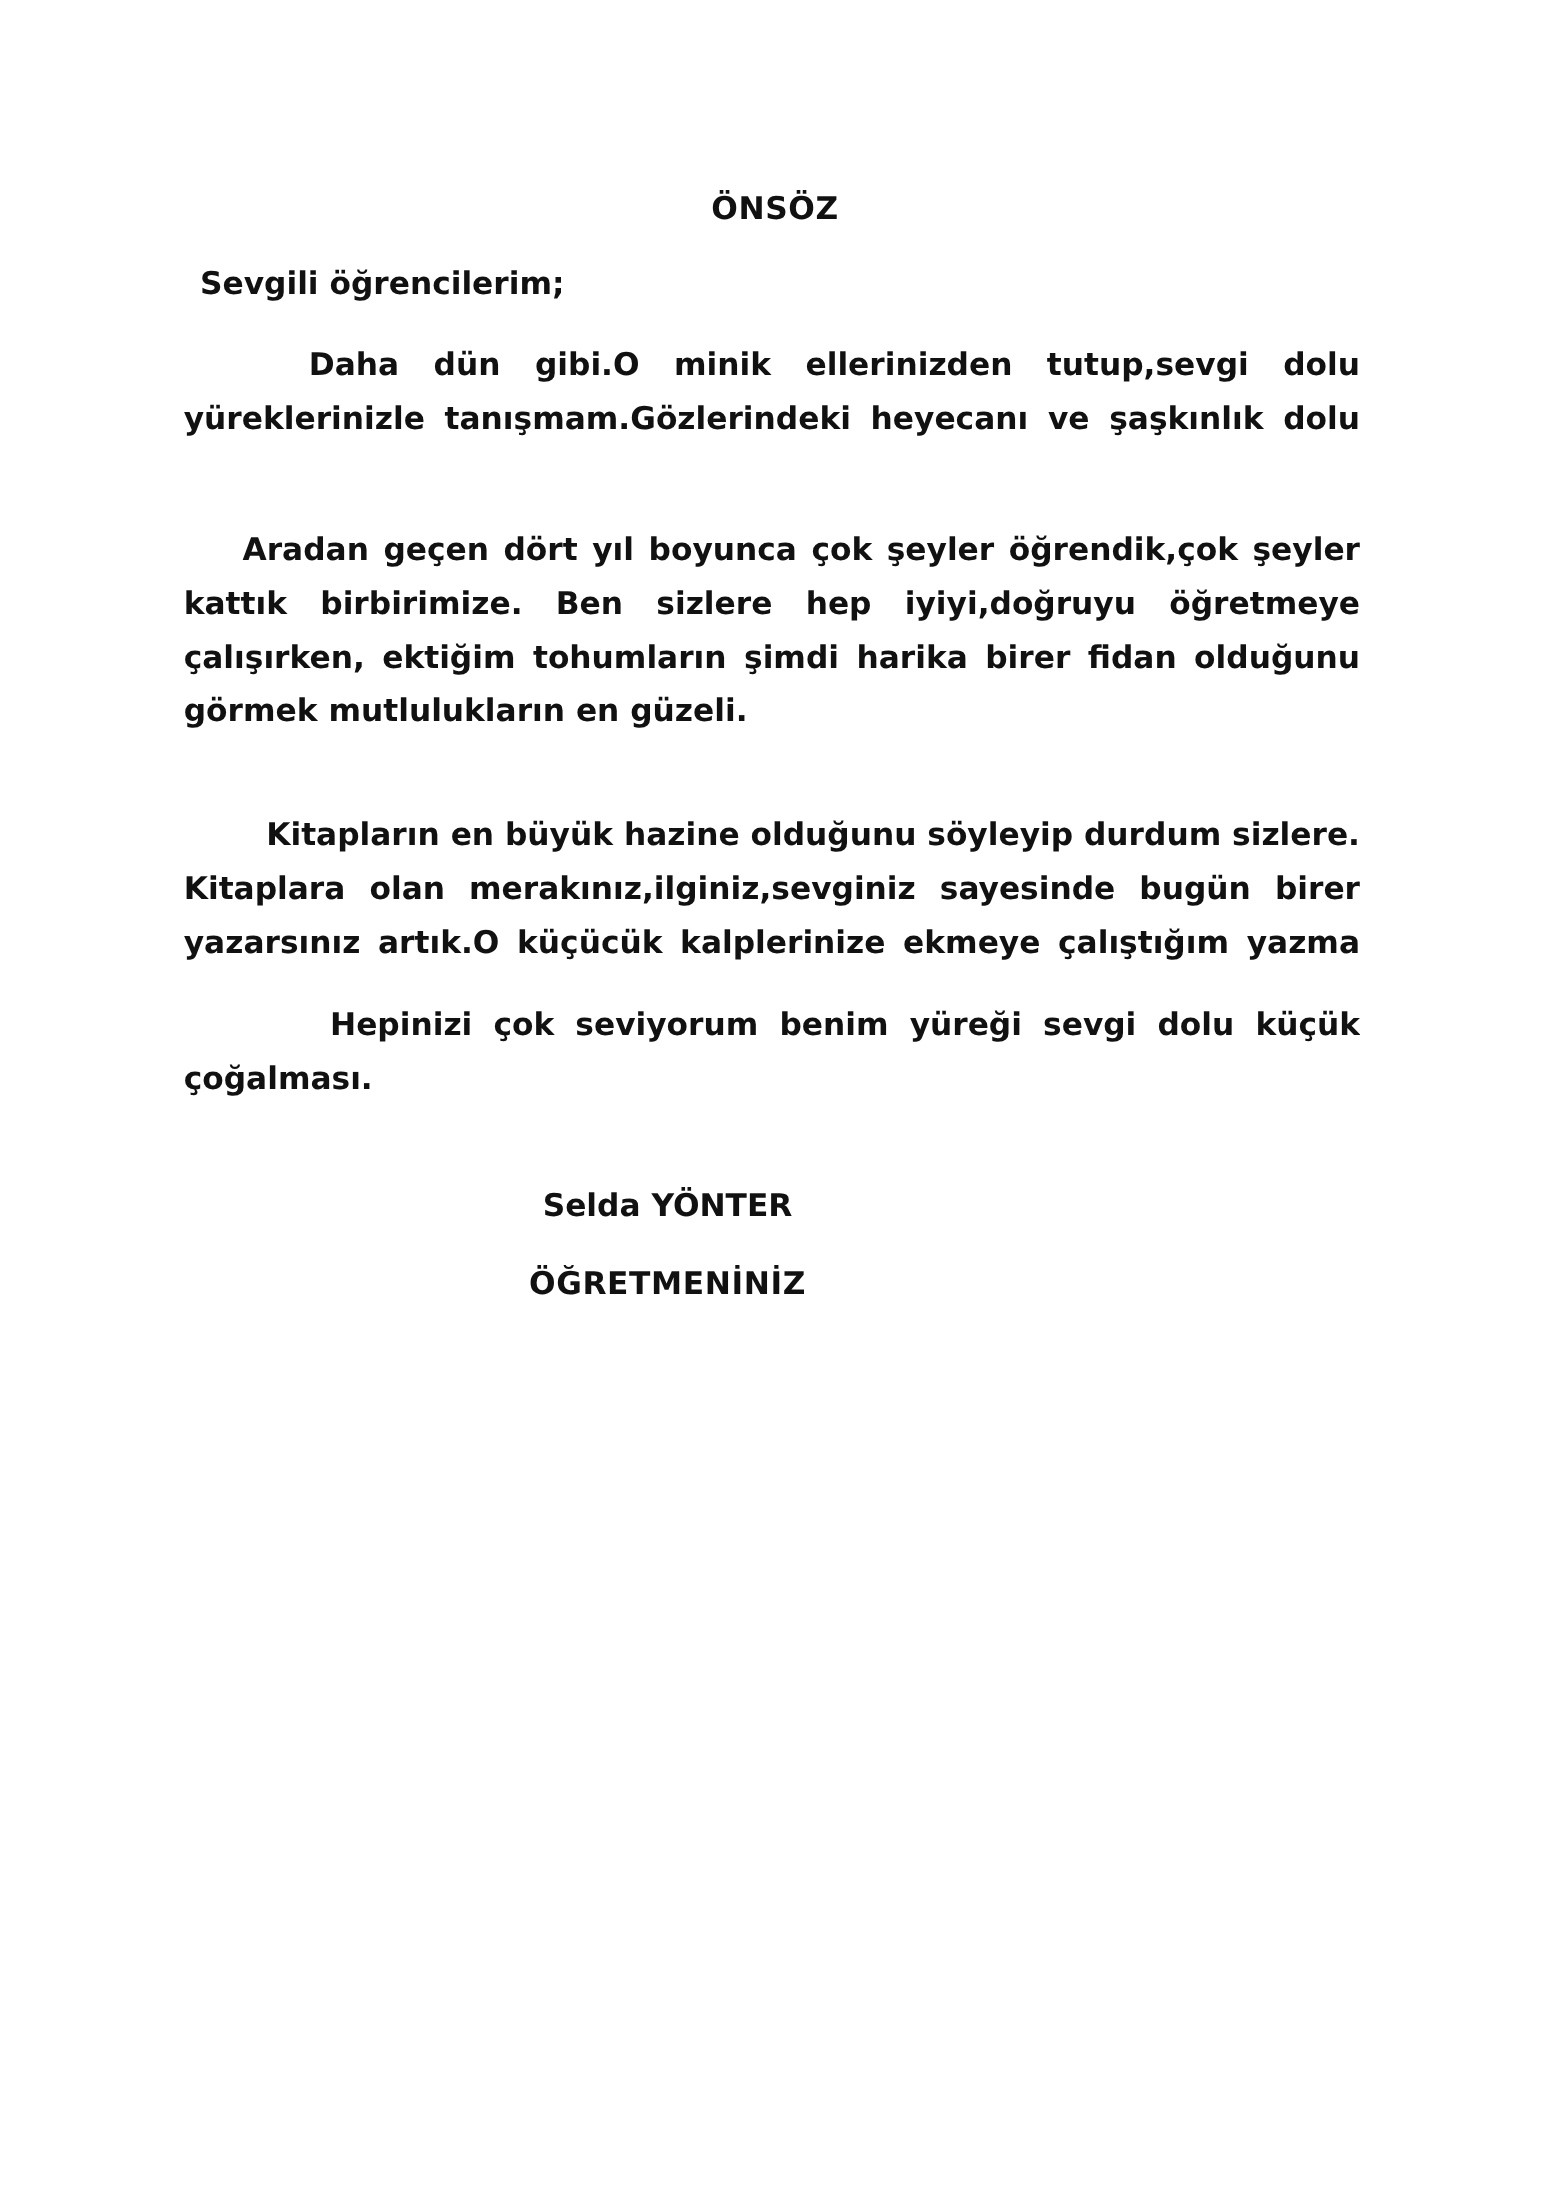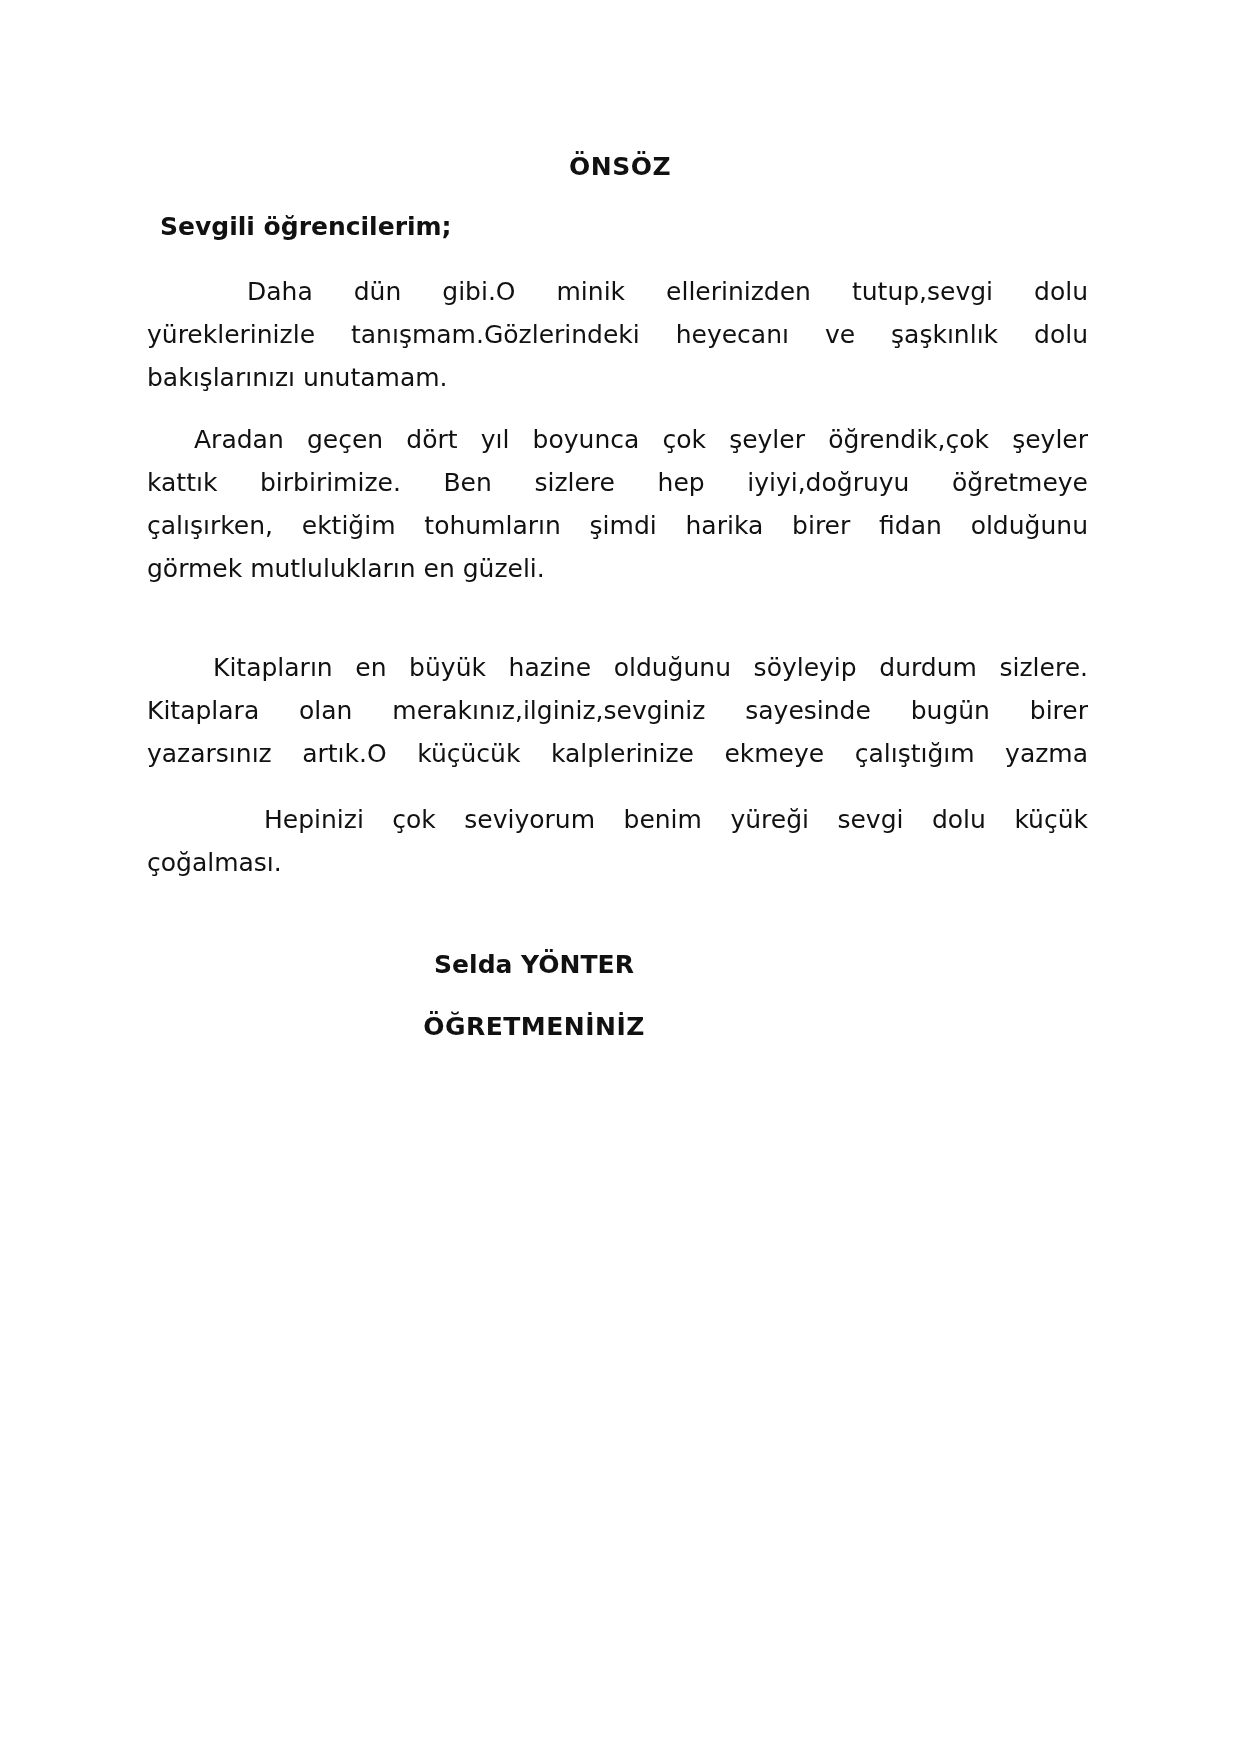--- a/index.html
+++ b/index.html
@@ -42,21 +42,21 @@
   .para {
     position: absolute;
     left: 147px;
     width: 941px;
   }
   .line {
     display: block;
     height: 43px;
     line-height: 43px;
     font-size: 25px;
-    font-weight: normal;
+    font-weight: bold;
     text-align: justify;
     text-align-last: justify;
     white-space: nowrap;
   }
   .line.last {
     text-align: left;
     text-align-last: left;
   }
   .line.indent-lg { padding-left: 100px; }
   .line.indent-sm { padding-left: 47px; }
@@ -90,21 +90,20 @@
 
 <div class="page">
 
   <div class="title">ÖNSÖZ</div>
 
   <div class="salutation">Sevgili öğrencilerim;</div>
 
   <div class="para" id="p1">
     <span class="line just indent-lg">Daha dün gibi.O minik ellerinizden tutup,sevgi dolu</span>
     <span class="line just">yüreklerinizle tanışmam.Gözlerindeki heyecanı ve şaşkınlık dolu</span>
-    <span class="line last">bakışlarınızı unutamam.</span>
   </div>
 
   <div class="para" id="p2">
     <span class="line just indent-sm">Aradan geçen dört yıl boyunca çok şeyler öğrendik,çok şeyler</span>
     <span class="line just">kattık birbirimize. Ben sizlere hep iyiyi,doğruyu öğretmeye</span>
     <span class="line just">çalışırken, ektiğim tohumların şimdi harika birer fidan olduğunu</span>
     <span class="line last">görmek mutlulukların en güzeli.</span>
   </div>
 
   <div class="para" id="p3">

